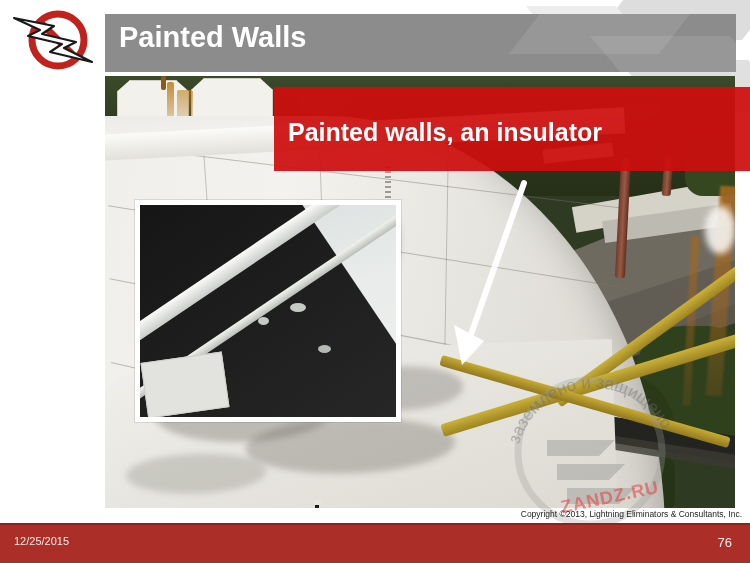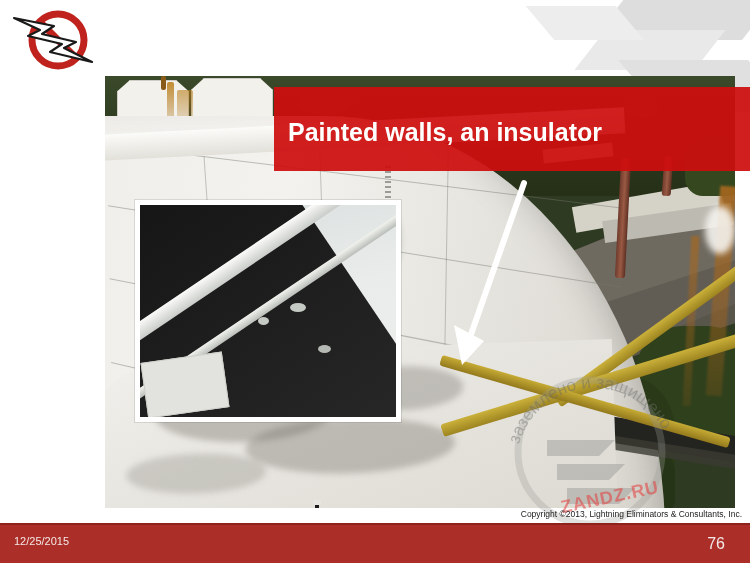--- a/index.html
+++ b/index.html
@@ -124,21 +124,21 @@
 
   
   .copyright{position:absolute;right:8px;top:509px;font-size:8.5px;color:#1c1c1c;
     font-family:"Liberation Sans",sans-serif;white-space:nowrap;}
 
   
   .footer{position:absolute;left:0;bottom:0;width:750px;height:40px;background:#ab2f28;}
   .footer-line{position:absolute;left:0;top:0;width:750px;height:2px;background:#8e231d;}
   .footer-date{position:absolute;left:14px;top:12px;font-size:11px;color:#f3e8e6;}
   .footer-url{position:absolute;left:0;top:11px;width:750px;text-align:center;font-size:12px;color:#ffffff;letter-spacing:.6px;}
-  .footer-page{position:absolute;right:25px;top:12px;font-size:16px;color:#f3e8e6;}
+  .footer-page{position:absolute;right:18px;top:12px;font-size:13px;color:#f3e8e6;}
 </style>
 </head>
 <body>
 
 <div class="slide">
 
   <div class="bg-chevrons">
     <div class="chev c1"></div>
     <div class="chev c2"></div>
     <div class="chev c3"></div>
@@ -146,20 +146,25 @@
   </div>
 
   <div class="logo">
     <svg width="92" height="68" viewBox="0 0 92 68">
       <circle cx="52" cy="36" r="26" fill="none" stroke="#c0231d" stroke-width="7"></circle>
       <line x1="34" y1="18" x2="70" y2="54" stroke="#c0231d" stroke-width="7"></line>
       <polygon points="8,14 48,22 36,30 70,38 58,44 86,58 44,48 56,40 22,32 34,26" fill="#ffffff" stroke="#1a1a1a" stroke-width="2.2" stroke-linejoin="round"></polygon>
     </svg>
   </div>
 
+  <div class="title-bar">
+    <div class="tchev a"></div>
+    <div class="tchev b"></div>
+    <div class="title-text">Painted Walls</div>
+  </div>
 
   <div class="photo">
     <div class="photo-inner">
 
       <div class="bg-trees"></div>
 
       <div class="scene-right">
         <div class="road"></div>
         <div class="road2"></div>
         <div class="bldg b3"></div>

